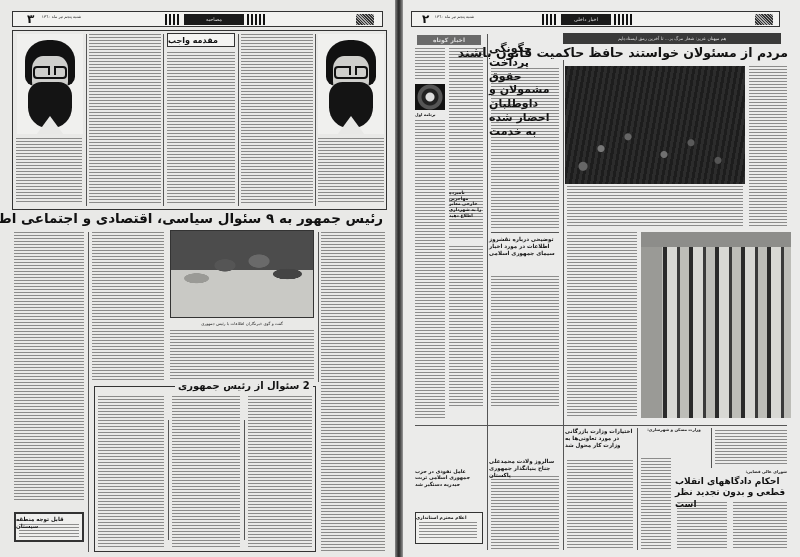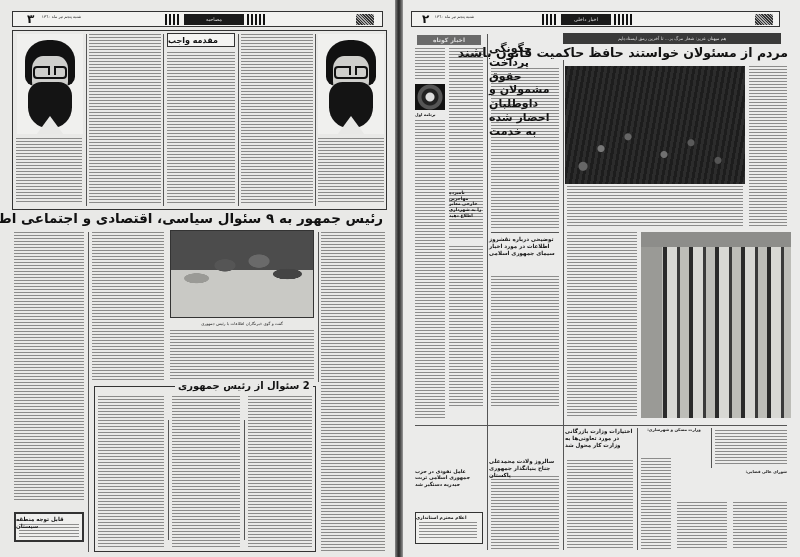--- a/index.html
+++ b/index.html
@@ -219,15 +219,16 @@
   <div class="subhead" style="left:162px; top:428px; width:70px; font-size:5.5px;">اختیارات وزارت بازرگانی در مورد تعاونی‌ها به وزارت کار محول شد</div>
   <div class="txt" style="left:164px; top:460px; width:66px; height:90px;"></div>
   <div class="rule-v" style="left:234px; top:428px; height:122px;"></div>
 
   <div class="caption" style="left:236px; top:427px; width:70px; font-weight:bold;">وزارت مسکن و شهرسازی:</div>
   <div class="txt" style="left:238px; top:458px; width:30px; height:92px;"></div>
   <div class="rule-v" style="left:308px; top:428px; height:40px;"></div>
   <div class="txt" style="left:312px; top:430px; width:72px; height:36px;"></div>
 
   <div class="caption" style="left:272px; top:469px; width:112px; font-weight:bold; text-align:right;">شورای عالی قضایی:</div>
+  <div class="subhead" style="left:272px; top:476px; width:112px; font-size:9px;">احکام دادگاههای انقلاب قطعی و بدون تجدید نظر است</div>
   <div class="txt" style="left:274px; top:502px; width:50px; height:48px;"></div>
   <div class="txt" style="left:330px; top:502px; width:54px; height:48px;"></div>
 </div>
 
 </body></html>

